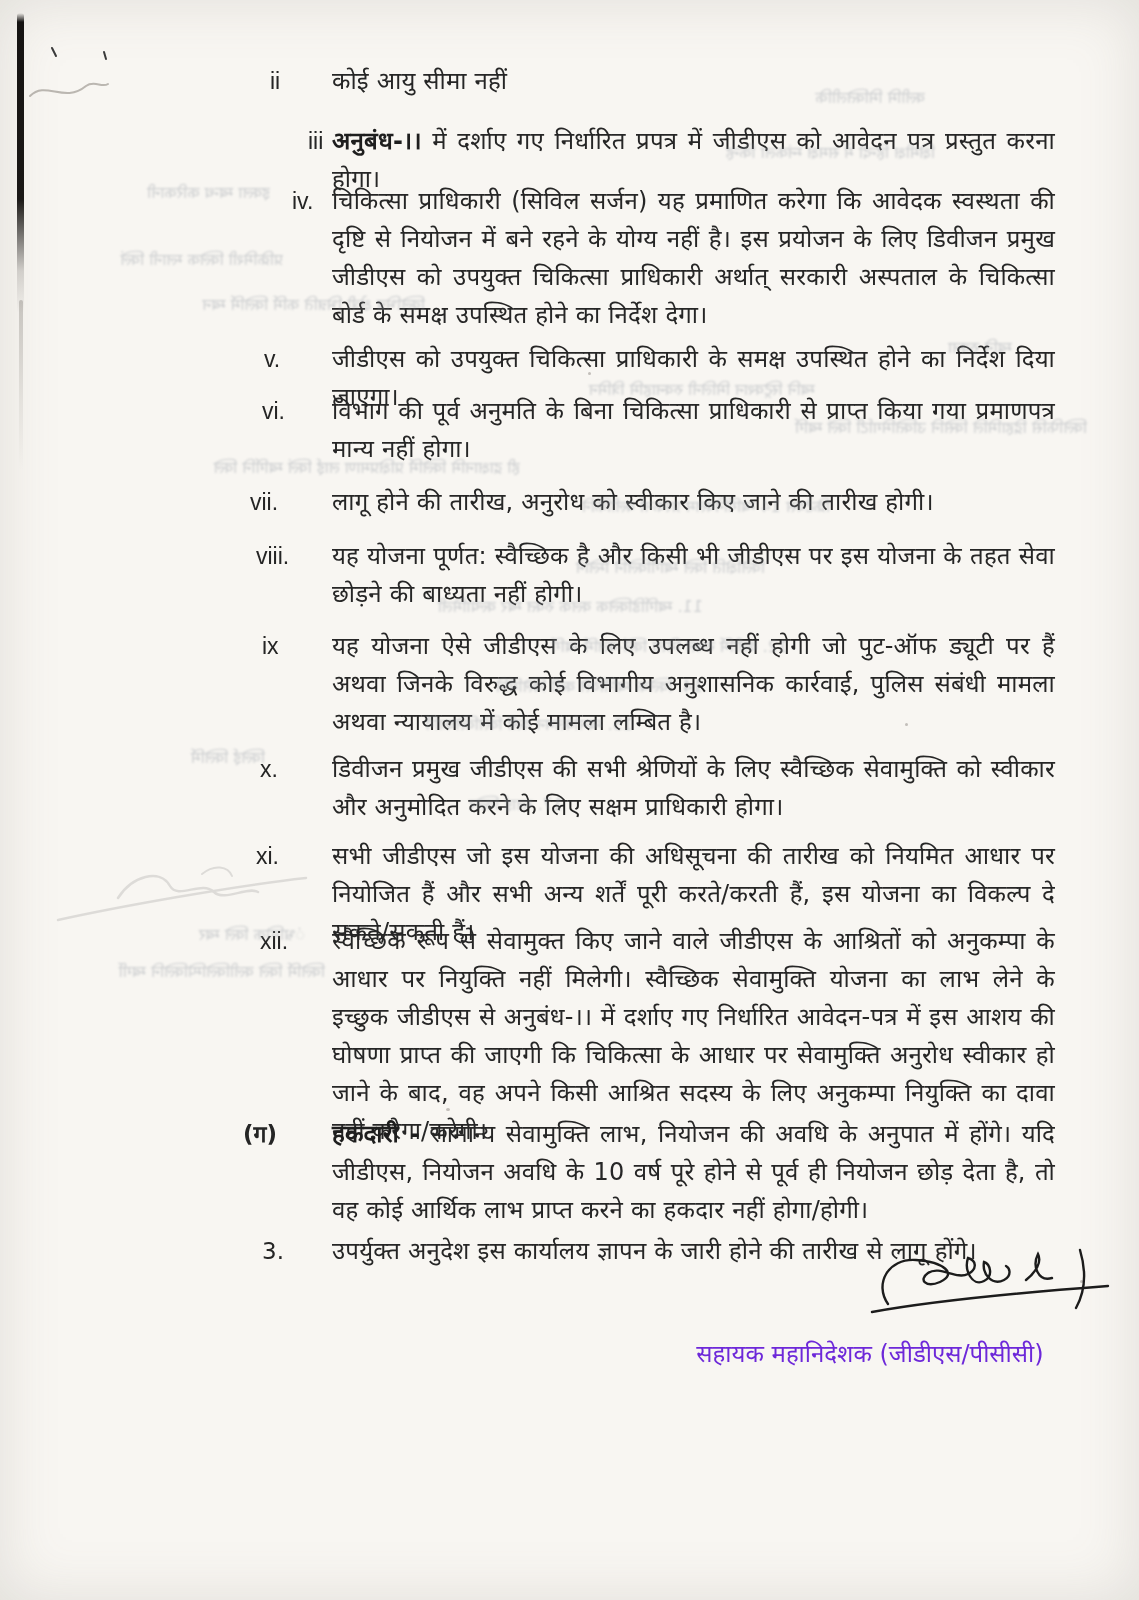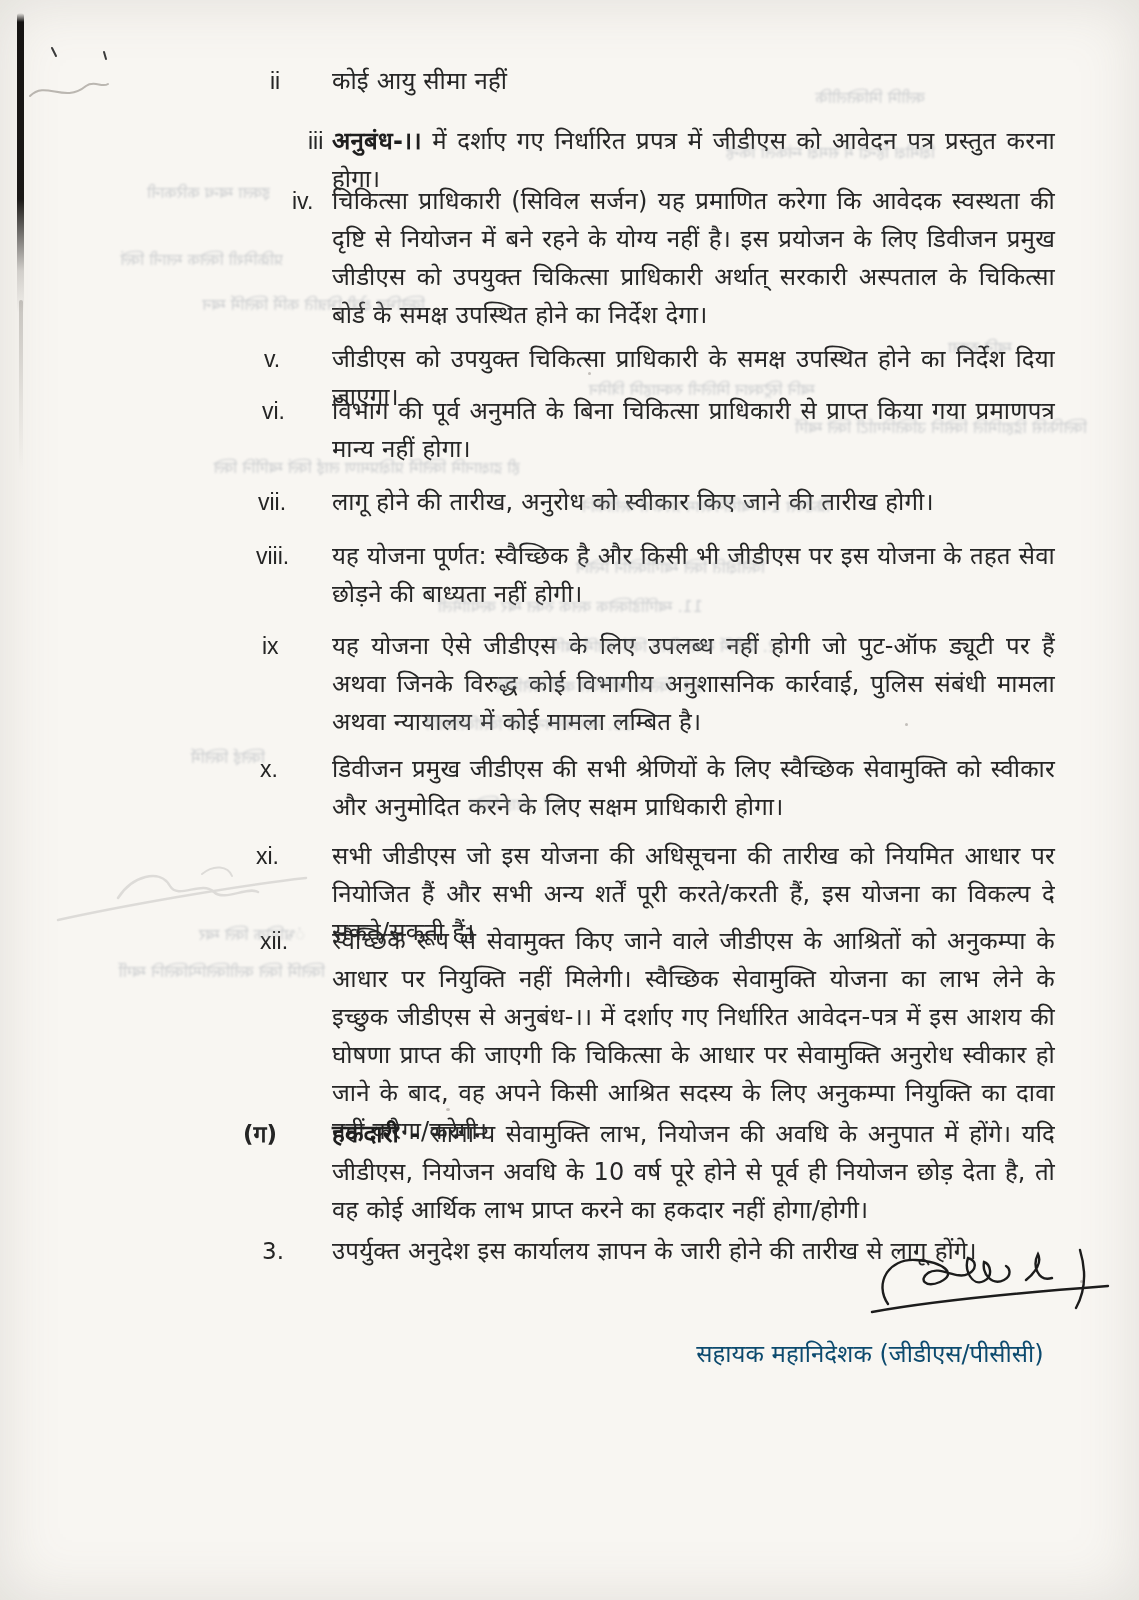--- a/index.html
+++ b/index.html
@@ -51,21 +51,21 @@
     font-size:16px;line-height:20px;
     pointer-events:none;
   }
   .ink-svg{position:absolute;pointer-events:none;}
   .sig-name{
     position:absolute;left:853px;top:1302px;width:256px;
     text-align:center;font-size:23px;color:#222;
   }
   .sig-title{
     position:absolute;left:690px;top:1336px;width:360px;
-    text-align:center;font-size:24px;color:#0c4a6e;
+    text-align:center;font-size:24px;color:#6d28d9;
   }
   .speck{position:absolute;background:#8d8881;border-radius:50%;opacity:.5;}
 </style>
 </head>
 <body>
 
 <div class="page">
 
   <div class="spine-bar"></div>
   <div class="spine-tail"></div>
@@ -102,21 +102,21 @@
       </div>
       <div class="doc-item" style="top: 340px;">
         <span class="item-num latin" style="left: 264px;">v.</span>
         <div class="item-text"><span>जीडीएस को उपयुक्त चिकित्सा प्राधिकारी के समक्ष उपस्थित होने का निर्देश दिया जाएगा।</span></div>
       </div>
       <div class="doc-item" style="top: 392px;">
         <span class="item-num latin" style="left: 262px;">vi.</span>
         <div class="item-text"><span>विभाग की पूर्व अनुमति के बिना चिकित्सा प्राधिकारी से प्राप्त किया गया प्रमाणपत्र मान्य नहीं होगा।</span></div>
       </div>
       <div class="doc-item" style="top: 483px;">
-        <span class="item-num latin" style="left: 258px;">vii.</span>
+        <span class="item-num latin" style="left: 250px;">vii.</span>
         <div class="item-text"><span>लागू होने की तारीख, अनुरोध को स्वीकार किए जाने की तारीख होगी।</span></div>
       </div>
       <div class="doc-item" style="top: 537px;">
         <span class="item-num latin" style="left: 256px;">viii.</span>
         <div class="item-text"><span>यह योजना पूर्णत: स्वैच्छिक है और किसी भी जीडीएस पर इस योजना के तहत सेवा छोड़ने की बाध्यता नहीं होगी।</span></div>
       </div>
       <div class="doc-item" style="top: 627px;">
         <span class="item-num latin" style="left: 262px;">ix</span>
         <div class="item-text"><span>यह योजना ऐसे जीडीएस के लिए उपलब्ध नहीं होगी जो पुट-ऑफ ड्यूटी पर हैं अथवा जिनके विरुद्ध कोई विभागीय अनुशासनिक कार्रवाई, पुलिस संबंधी मामला अथवा न्यायालय में कोई मामला लम्बित है।</span></div>
       </div>

